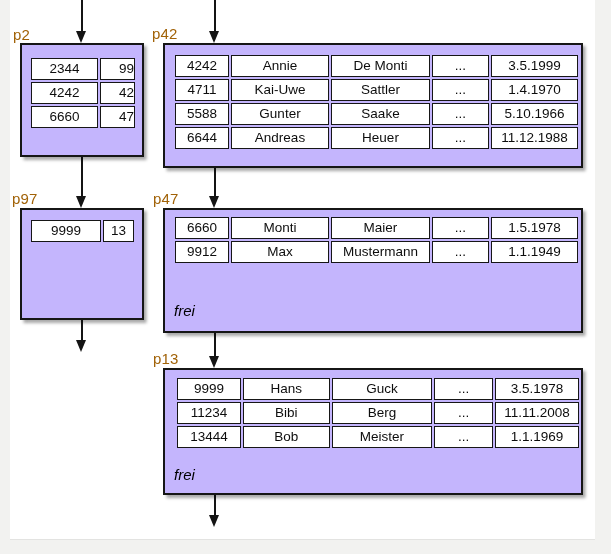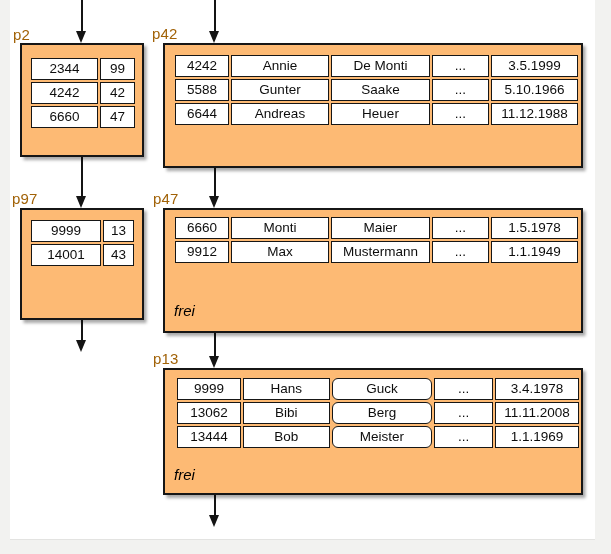--- a/index.html
+++ b/index.html
@@ -8,21 +8,21 @@
     background:#f2f2f0;
     font-family:"Liberation Sans", sans-serif;
     color:#0d0d0d;
   }
   .slide{
     position:absolute;left:10px;top:0;width:585px;height:539px;
     background:#ffffff;border-bottom:1px solid #e3e3e1;
   }
   
   .node{
-    position:absolute;background:#fdba74;border:2px solid #161616;
+    position:absolute;background:#c4b5fd;border:2px solid #161616;
     box-shadow:2.5px 3px 3px rgba(0,0,0,0.35);
   }
   #node-p2 {left:20px; top:43px; width:120px;height:110px;}
   #node-p42{left:163px;top:43px; width:416px;height:121px;}
   #node-p97{left:20px; top:208px;width:120px;height:108px;}
   #node-p47{left:163px;top:208px;width:416px;height:121px;}
   #node-p13{left:163px;top:368px;width:416px;height:123px;}
   .node-label{
     position:absolute;font-size:15px;line-height:15px;color:#a16207;
     letter-spacing:0.2px;
@@ -40,30 +40,30 @@
     text-align:center;vertical-align:middle;
     font-size:13.5px;height:20px;line-height:20px;
     padding:0;white-space:nowrap;
   }
   #node-p2  .cells{left:7px;top:11px;}
   #node-p97 .cells{left:7px;top:8px;}
   #node-p42 .cells{left:8px;top:8px;}
   #node-p47 .cells{left:8px;top:5px;}
   #node-p13 .cells{left:10px;top:6px;}
 
-  .t-p2  td:nth-child(1){width:65px;}  .t-p2  td:nth-child(2){width:33px;}
+  .t-p2  td:nth-child(1){width:65px;}  .t-p2  td:nth-child(2){width:33px;text-align:right;}
   .t-p97 td:nth-child(1){width:68px;}  .t-p97 td:nth-child(2){width:29px;}
   .t-data td:nth-child(1){width:52px;}
   .t-data td:nth-child(2){width:96px;}
   .t-data td:nth-child(3){width:97px;}
   .t-data td:nth-child(4){width:55px;}
   .t-data td:nth-child(5){width:85px;}
   .t-p13 td:nth-child(1){width:62px;}
   .t-p13 td:nth-child(2){width:85px;margin-top:44px;}
-  .t-p13 td:nth-child(3){width:99px;border-radius:6px;}
+  .t-p13 td:nth-child(3){width:99px;}
   .t-p13 td:nth-child(4){width:57px;}
   .t-p13 td:nth-child(5){width:82px;}
 
   .free-label{
     position:absolute;left:9px;font-style:italic;font-size:15px;color:#000;
   }
   #node-p47 .free-label{top:92px;}
   #node-p13 .free-label{top:96px;}
 
   
@@ -147,20 +147,27 @@
   <table class="cells t-data">
     <tbody>
         <tr>
       <td>4242</td>
       <td>Annie</td>
       <td>De Monti</td>
       <td>...</td>
       <td>3.5.1999</td>
     </tr>
     <tr>
+      <td>4711</td>
+      <td>Kai-Uwe</td>
+      <td>Sattler</td>
+      <td>...</td>
+      <td>1.4.1970</td>
+    </tr>
+    <tr>
       <td>5588</td>
       <td>Gunter</td>
       <td>Saake</td>
       <td>...</td>
       <td>5.10.1966</td>
     </tr>
     <tr>
       <td>6644</td>
       <td>Andreas</td>
       <td>Heuer</td>
@@ -171,24 +178,20 @@
     </table>
 </div>
 
 <div class="node" id="node-p97">
   <table class="cells t-p97">
     <tbody>
         <tr>
       <td>9999</td>
       <td>13</td>
     </tr>
-    <tr>
-      <td>14001</td>
-      <td>43</td>
-    </tr>
   </tbody>
     </table>
 </div>
 
 <div class="node" id="node-p47">
   <table class="cells t-data">
     <tbody>
         <tr>
       <td>6660</td>
       <td>Monti</td>
@@ -209,24 +212,24 @@
 </div>
 
 <div class="node" id="node-p13">
   <table class="cells t-data t-p13">
     <tbody>
         <tr>
       <td>9999</td>
       <td>Hans</td>
       <td>Guck</td>
       <td>...</td>
-      <td>3.4.1978</td>
-    </tr>
-    <tr>
-      <td>13062</td>
+      <td>3.5.1978</td>
+    </tr>
+    <tr>
+      <td>11234</td>
       <td>Bibi</td>
       <td>Berg</td>
       <td>...</td>
       <td>11.11.2008</td>
     </tr>
     <tr>
       <td>13444</td>
       <td>Bob</td>
       <td>Meister</td>
       <td>...</td>

